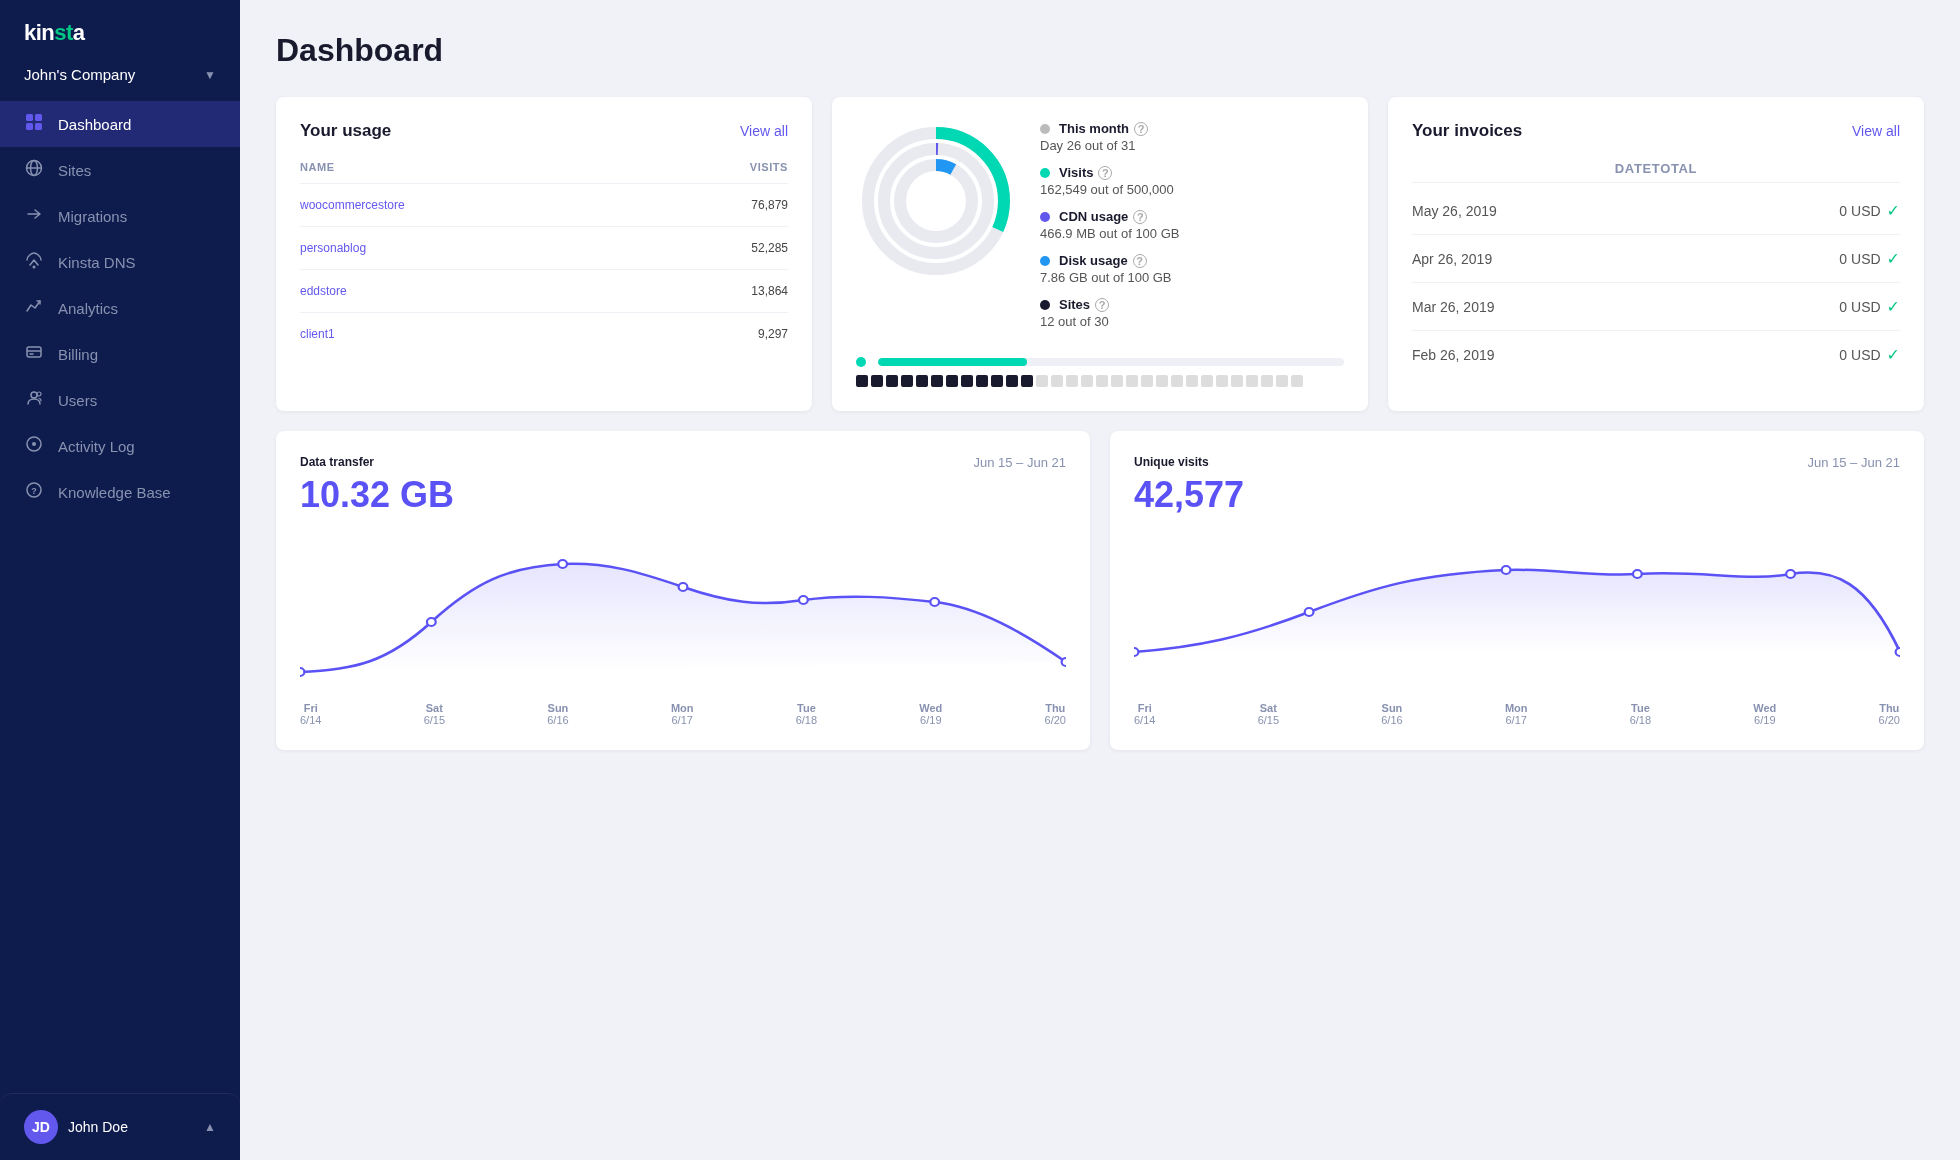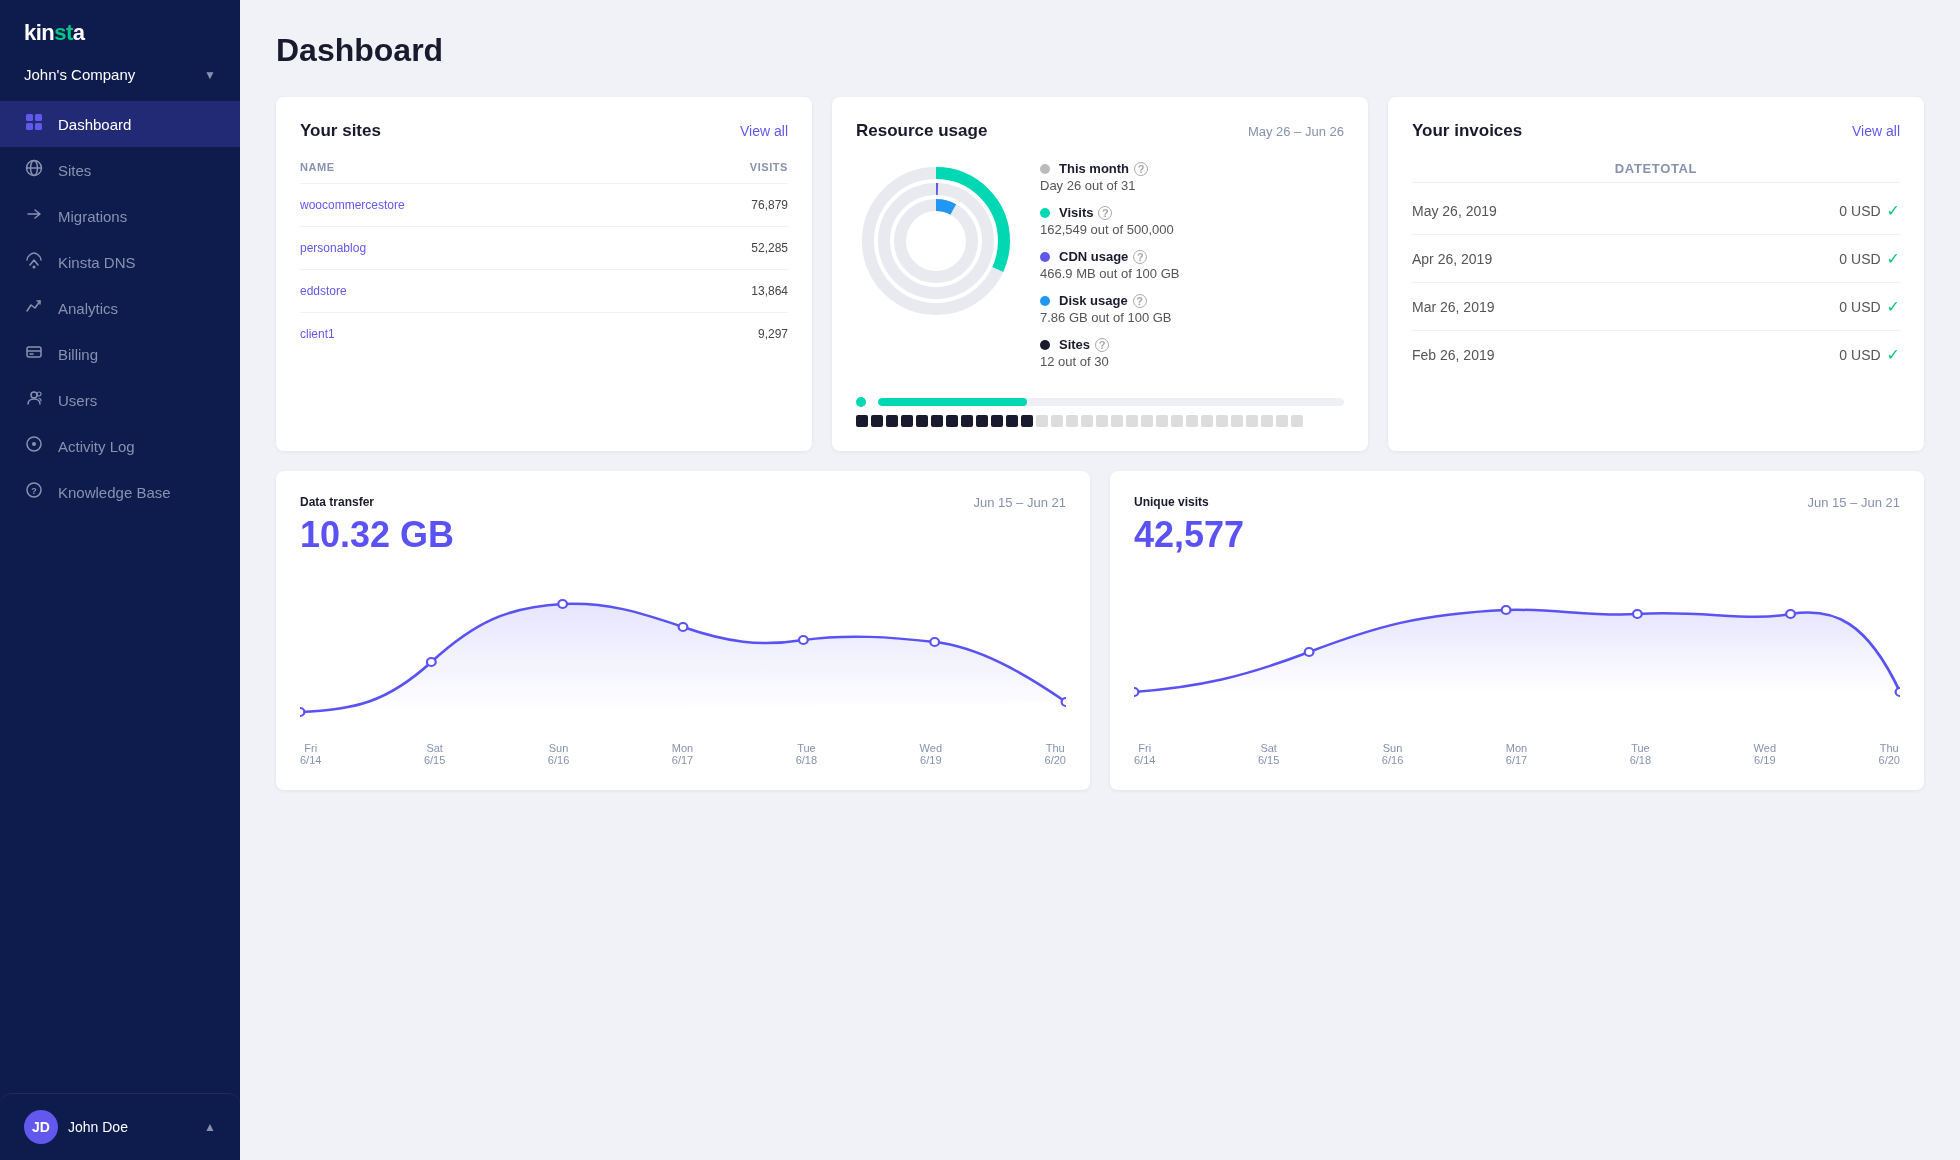--- a/index.html
+++ b/index.html
@@ -182,21 +182,21 @@
     }
     .chart-card { background: #fff; border-radius: 8px; padding: 24px; box-shadow: 0 1px 4px rgba(0,0,0,0.06); }
     .chart-header { display: flex; justify-content: space-between; align-items: flex-start; margin-bottom: 4px; }
     .chart-title { font-size: 12px; font-weight: 600; color: #1a1a2e; }
     .chart-date { font-size: 13px; color: #8892b0; }
     .chart-value { font-size: 36px; font-weight: 700; color: #5b52f5; margin-bottom: 16px; }
     .chart-area { width: 100%; height: 160px; }
 
     .x-axis { display: flex; justify-content: space-between; padding-top: 6px; }
     .x-label { font-size: 11px; color: #8892b0; text-align: center; }
-    .x-label-day { font-weight: 400; display: block; }
+    .x-label-day { font-weight: 700; display: block; }
     .x-label-date { display: block; }
   </style>
 </head>
 <body>
 
 <nav id="sidebar">
   <div class="sidebar-logo">
     <span class="logo-text">kin<span>st</span>a</span>
   </div>
   <div class="sidebar-company">
@@ -312,21 +312,21 @@
   </div>
 </nav>
 
 <main id="main">
   <h1 class="page-title">Dashboard</h1>
 
   <div class="top-grid">
 
     <div class="card">
       <div class="card-header">
-        <span class="card-title">Your sites</span>
+        <span class="card-title">Your usage</span>
         <a class="view-all">View all</a>
       </div>
       <table class="sites-table">
         <thead>
           <tr>
             <th>NAME</th>
             <th>VISITS</th>
           </tr>
         </thead>
         <tbody id="sites-tbody">
@@ -344,24 +344,20 @@
   </tr>
             <tr>
     <td><a class="site-link">client1</a></td>
     <td class="site-visits">9,297</td>
   </tr>
           </tbody>
       </table>
     </div>
 
     <div class="card">
-      <div class="card-header">
-        <span class="card-title">Resource usage</span>
-        <span class="resource-date">May 26 – Jun 26</span>
-      </div>
       <div class="resource-content">
 
         <div class="donut-wrap">
           <svg class="donut-svg" viewBox="0 0 160 160">
 
             <circle cx="80" cy="80" r="68" fill="none" stroke="#e8eaf0" stroke-width="12"></circle>
 
             <circle cx="80" cy="80" r="68" fill="none" stroke="#00d8b4" stroke-width="12" stroke-dasharray="136 291" stroke-dashoffset="0" transform="rotate(-90 80 80)"></circle>
 
             <circle cx="80" cy="80" r="52" fill="none" stroke="#e8eaf0" stroke-width="12"></circle>

